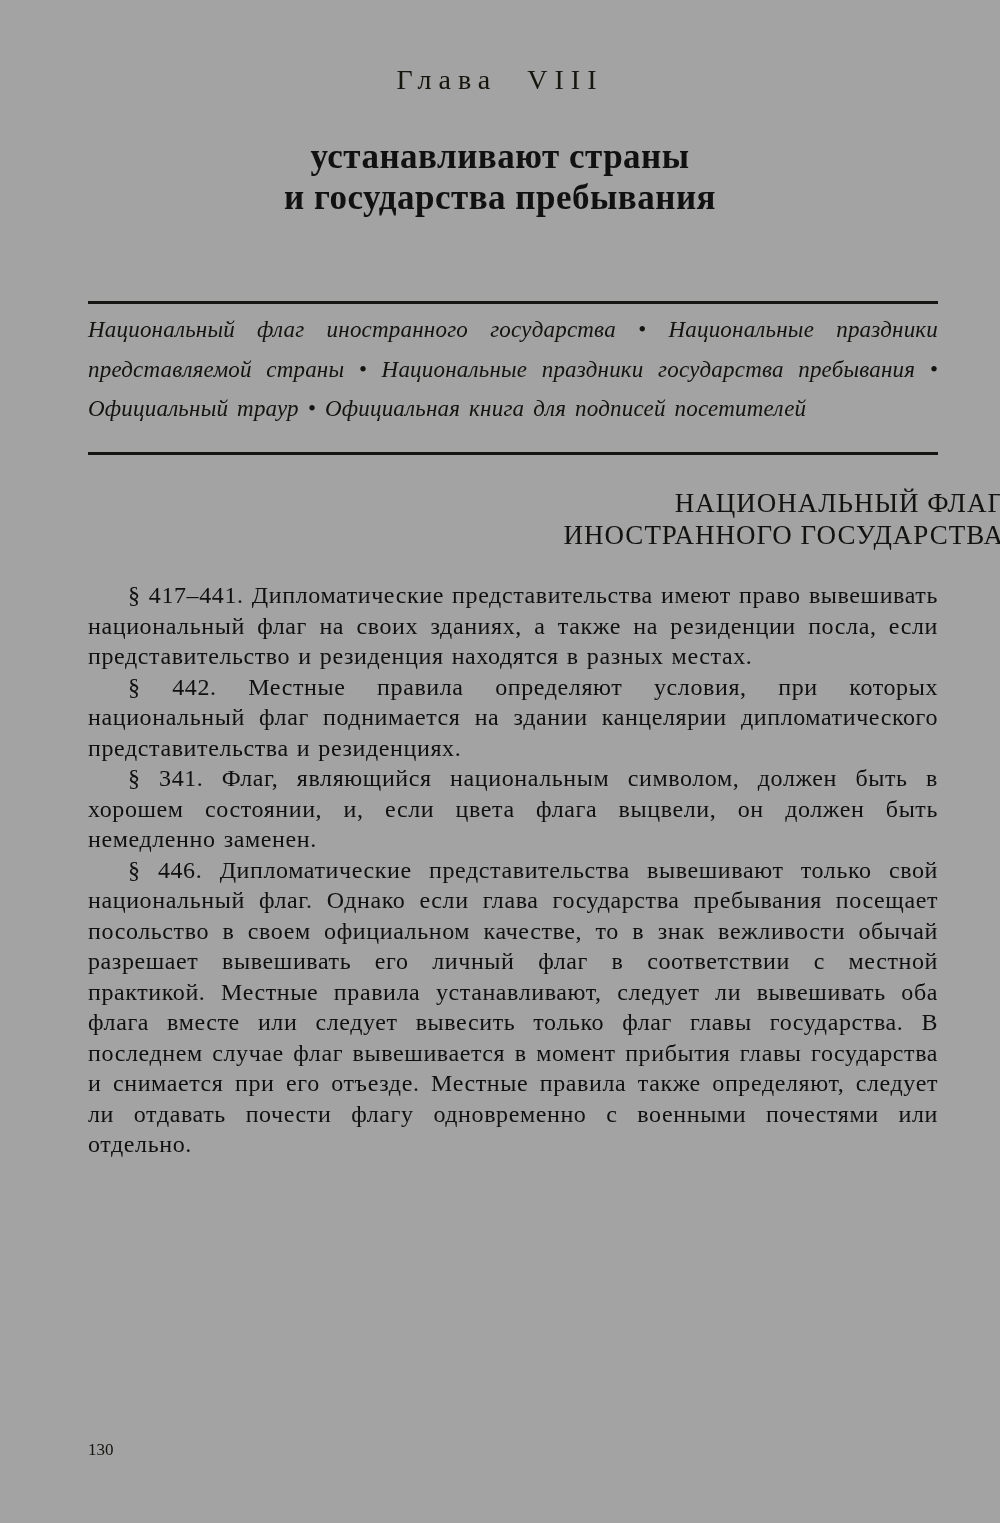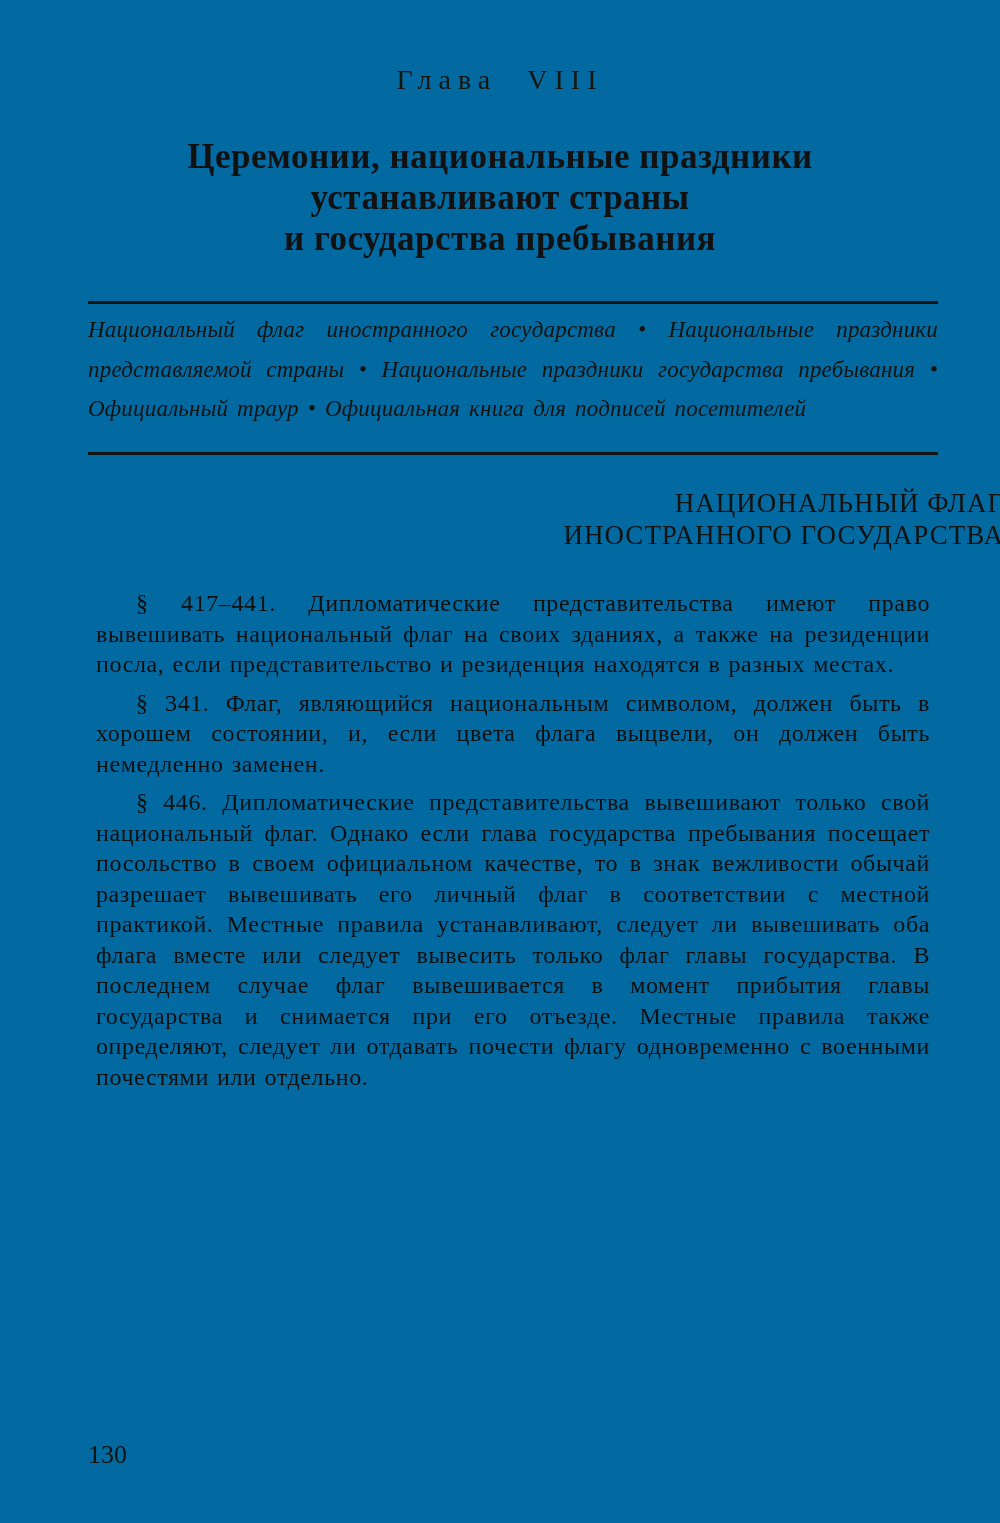--- a/index.html
+++ b/index.html
@@ -5,21 +5,21 @@
   html, body {
     margin: 0;
     padding: 0;
     background: #e9e9e7;
   }
   .page {
     position: relative;
     width: 1000px;
     height: 1523px;
     margin: 0 auto;
-    background: #0369a1;
+    background: #a3a3a3;
     color: #121210;
     font-family: "Liberation Serif", "DejaVu Serif", serif;
     overflow: hidden;
   }
   .chapter {
     position: absolute;
     top: 64px;
     left: 0;
     width: 100%;
     text-align: center;
@@ -79,56 +79,56 @@
     left: 88px;
     width: 850px;
     font-size: 24px;
     line-height: 30.5px;
     text-align: justify;
     letter-spacing: 0.6px;
     word-spacing: 1.5px;
     color: #101010;
   }
   .body-text p {
-    margin: 8px;
+    margin: 0;
     text-indent: 40px;
   }
   .page-number {
     position: absolute;
     top: 1440px;
     left: 88px;
-    font-size: 26px;
+    font-size: 17px;
     color: #14140f;
   }
 </style>
 </head>
 <body>
 
 <div class="page">
 
   <div class="chapter">Глава VIII</div>
 
   <div class="title">
-    <div>Церемонии, национальные праздники</div>
     <div>устанавливают страны</div>
     <div>и государства пребывания</div>
   </div>
 
   <div class="rule rule-top"></div>
 
   <div class="abstract">Национальный флаг иностранного государства  •  Национальные праздники представляемой страны  •  Национальные праздники государства пребывания  •  Официальный траур  •  Официальная книга для подписей посетителей</div>
 
   <div class="rule rule-bottom"></div>
 
   <div class="section-heading">
     <div>НАЦИОНАЛЬНЫЙ ФЛАГ</div>
     <div>ИНОСТРАННОГО ГОСУДАРСТВА</div>
   </div>
 
   <div class="body-text">
     <p>§ 417–441. Дипломатические представительства имеют право вывешивать национальный флаг на своих зданиях, а также на резиденции посла, если представительство и резиденция находятся в разных местах.</p>
+    <p>§ 442. Местные правила определяют условия, при которых национальный флаг поднимается на здании канцелярии дипломатического представительства и резиденциях.</p>
     <p>§ 341. Флаг, являющийся национальным символом, должен быть в хорошем состоянии, и, если цвета флага выцвели, он должен быть немедленно заменен.</p>
     <p>§ 446. Дипломатические представительства вывешивают только свой национальный флаг. Однако если глава государства пребывания посещает посольство в своем официальном качестве, то в знак вежливости обычай разрешает вывешивать его личный флаг в соответствии с местной практикой. Местные правила устанавливают, следует ли вывешивать оба флага вместе или следует вывесить только флаг главы государства. В последнем случае флаг вывешивается в момент прибытия главы государства и снимается при его отъезде. Местные правила также определяют, следует ли отдавать почести флагу одновременно с военными почестями или отдельно.</p>
   </div>
 
   <div class="page-number">130</div>
 
 </div>
 
 </body></html>

